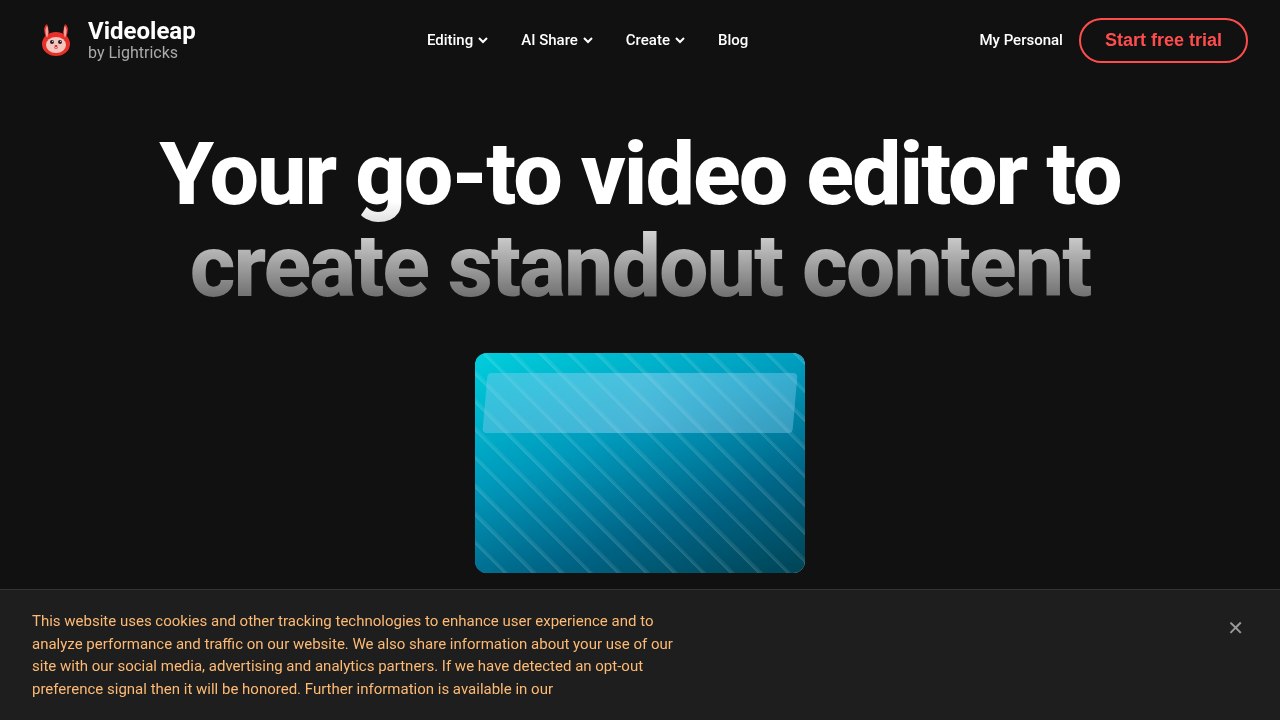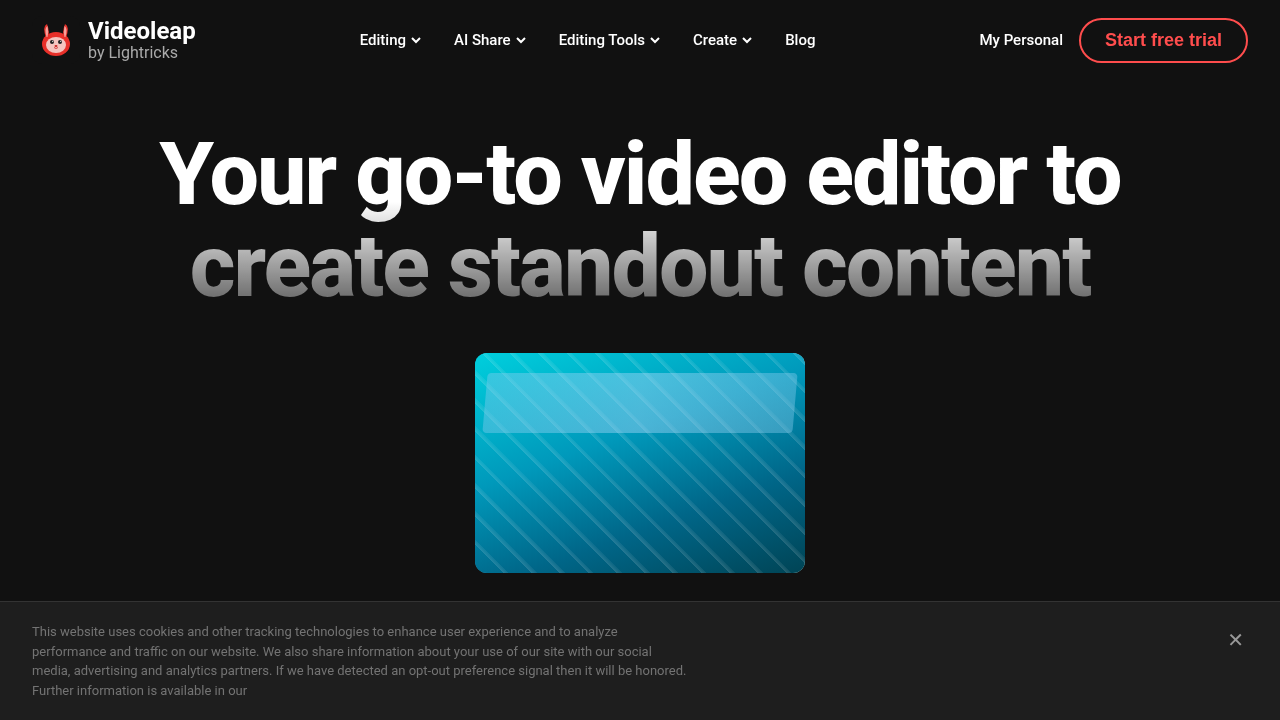--- a/index.html
+++ b/index.html
@@ -186,22 +186,22 @@
       padding: 20px 32px;
       display: flex;
       align-items: flex-start;
       justify-content: space-between;
       gap: 24px;
       z-index: 100;
       min-height: 90px;
     }
 
     .cookie-text {
-      font-size: 13px;
-      color: #737373;
+      font-size: 15px;
+      color: #fdba74;
       line-height: 1.5;
       max-width: 660px;
       flex: 1;
     }
 
     .cookie-actions {
       display: flex;
       align-items: center;
       gap: 20px;
       flex-shrink: 0;
@@ -282,26 +282,20 @@
         </svg>
     </div>
 
     <div class="nav-item">
       <span>AI Share</span>
       <svg class="chevron-icon" viewBox="0 0 12 12">
           <polyline points="2,4 6,8 10,4"></polyline>
         </svg>
     </div>
 
-    <div class="nav-item">
-      <span>Editing Tools</span>
-      <svg class="chevron-icon" viewBox="0 0 12 12">
-          <polyline points="2,4 6,8 10,4"></polyline>
-        </svg>
-    </div>
 
     <div class="nav-item">
       <span>Create</span>
       <svg class="chevron-icon" viewBox="0 0 12 12">
           <polyline points="2,4 6,8 10,4"></polyline>
         </svg>
     </div>
 
     <div class="nav-item">
       <span>Blog</span>

